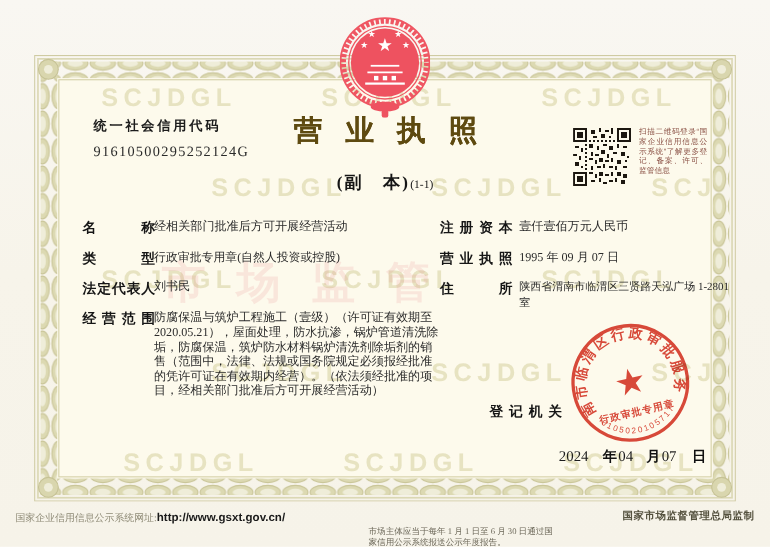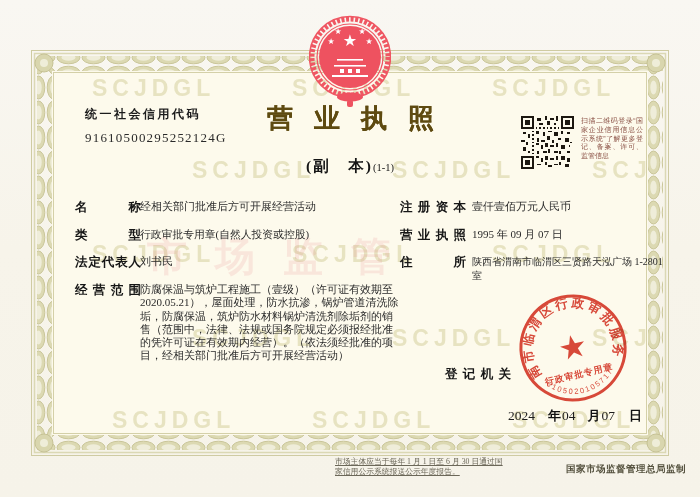--- a/index.html
+++ b/index.html
@@ -47,22 +47,22 @@
   .seal{position:absolute;left:517px;top:292px;z-index:5;transform:rotate(-13deg);opacity:.92;mix-blend-mode:multiply;}
   .date-row{position:absolute;left:508px;top:406px;z-index:3;white-space:nowrap;}
   .date-row .num{font-family:"Liberation Serif",serif;font-size:13.5px;color:#1d1d1d;text-align:center;}
   .date-row .unit{font-size:13px;font-weight:bold;color:#111;}
   .g13{margin-left:13px;} .g12{margin-left:12px;} .g14{margin-left:14px;} .g1{margin-left:1px;}
 
   
   .footer-left{position:absolute;left:14px;top:461px;z-index:3;white-space:nowrap;}
   .footer-left .lab{font-family:"Liberation Serif",serif;font-size:9px;color:#8f8b77;}
   .footer-left .url{font-size:10.5px;font-weight:bold;color:#1a1a1a;}
-  .footer-center{position:absolute;left:335px;top:457px;width:172px;font-family:"Liberation Serif",serif;
-                 font-size:7.8px;line-height:9.6px;color:#6b6758;z-index:3;text-decoration:underline;}
+  .footer-center{position:absolute;left:335px;top:478px;width:172px;font-family:"Liberation Serif",serif;
+                 font-size:7.8px;line-height:9.6px;color:#6b6758;z-index:3;}
   .footer-right{position:absolute;left:566px;top:463px;font-size:9.5px;font-weight:600;color:#55523f;z-index:3;letter-spacing:.5px;}
 </style>
 </head>
 <body>
 
 <div class="page">
 
   <svg class="frame" width="638" height="406" viewBox="0 0 638 406">
     <defs>
       <pattern id="beadH" width="25" height="15" patternUnits="userSpaceOnUse">
@@ -267,16 +267,19 @@
     <text x="56" y="86" font-size="9" font-weight="bold" text-anchor="middle" fill="#d63a2c" letter-spacing="1">行政审批专用章</text>
     <text font-size="7.5" fill="#d63a2c" letter-spacing="1.8">
       <textPath href="#sealBotArc" startOffset="50%" text-anchor="middle">6105020105717</textPath>
     </text>
   </svg>
 
   <div class="date-row">
     <span class="num">2024</span><span class="unit g13">年</span><span class="num g1">04</span><span class="unit g12">月</span><span class="num g1">07</span><span class="unit g14">日</span>
   </div>
 
+  <div class="footer-left">
+    <span class="lab">国家企业信用信息公示系统网址:</span><span class="url">http://www.gsxt.gov.cn/</span>
+  </div>
   <div class="footer-center">市场主体应当于每年 1 月 1 日至 6 月 30 日通过国家信用公示系统报送公示年度报告。</div>
   <div class="footer-right">国家市场监督管理总局监制</div>
 
 </div>
 
 </body></html>

